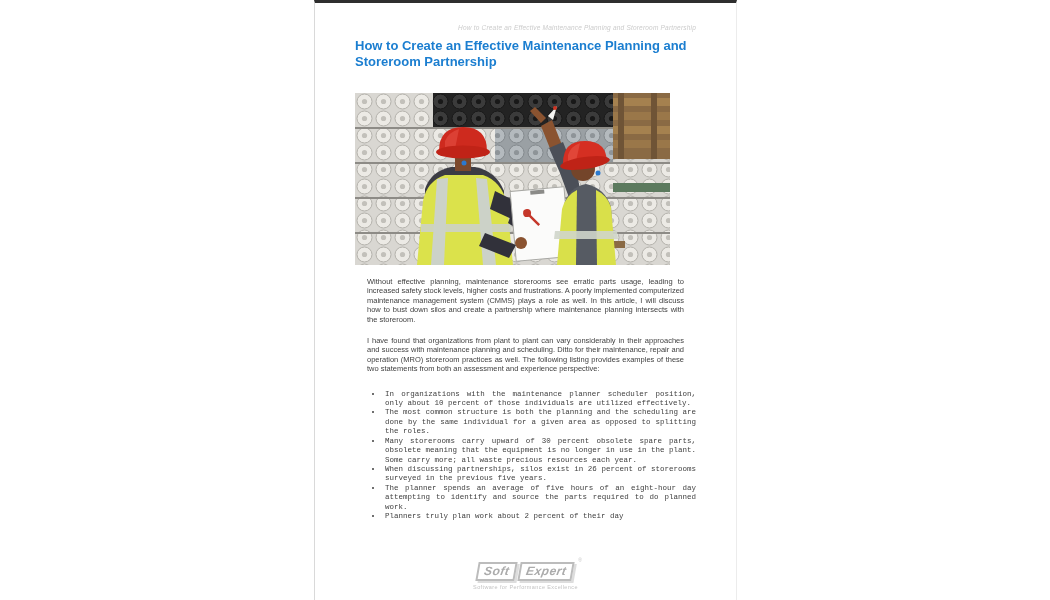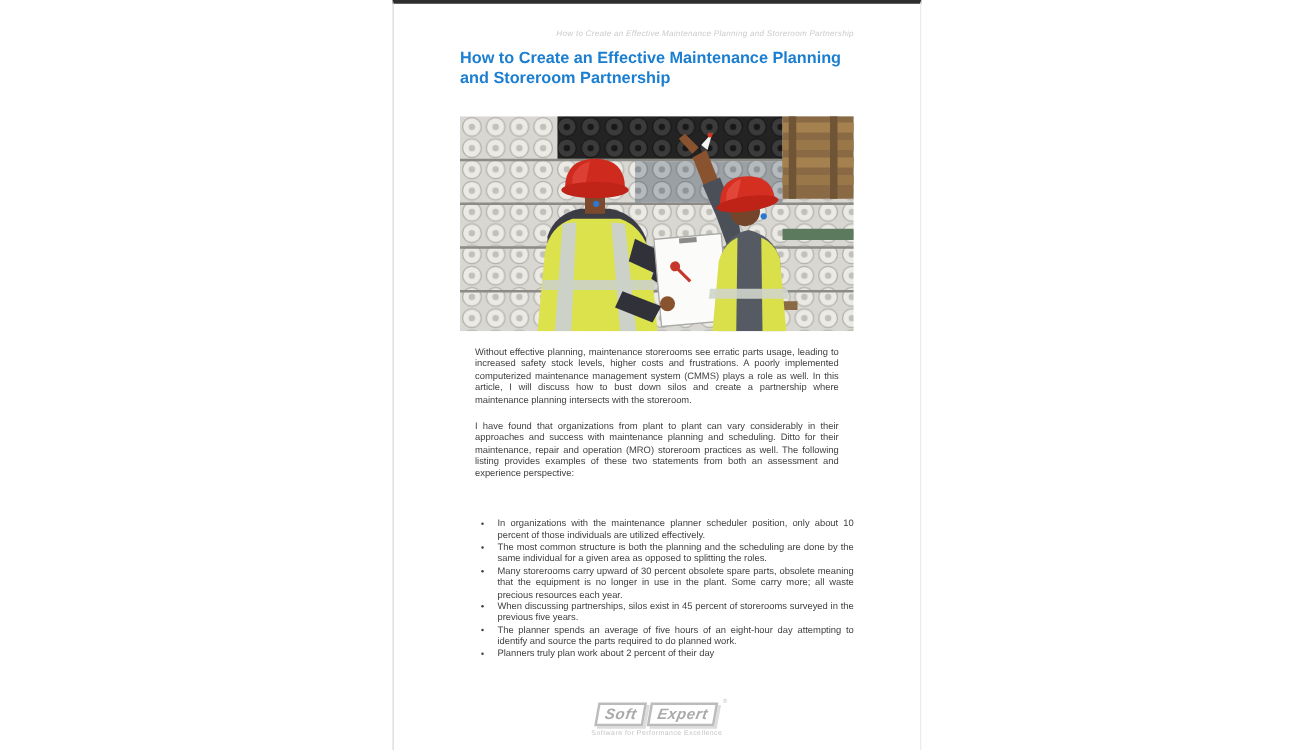--- a/index.html
+++ b/index.html
@@ -3,21 +3,21 @@
 <meta charset="utf-8">
 <style>
   html,body{margin:0;padding:0;background:#ffffff;}
   body{width:1050px;height:600px;font-family:"Liberation Sans",sans-serif;}
   .canvas{position:relative;width:1050px;height:600px;overflow:hidden;background:#ffffff;}
   .page{
     position:absolute;left:314px;top:0;width:423px;height:600px;
     background:#ffffff;box-sizing:border-box;
     border-left:1px solid #d9d9d9;border-right:1px solid #ececec;
     border-top:3px solid #2e2e2e;
-    padding:0 53px;
+    padding:0 40px;
   }
   .running-header{
     margin-top:21px;text-align:right;
     font-size:6.5px;font-style:italic;color:#cbcbcb;letter-spacing:.2px;
   }
   h1.doc-title{
     margin:7px 0 0;font-size:13px;line-height:15.5px;
     font-weight:bold;color:#1b7ed0;
   }
   .hero{margin-top:24px;width:315px;height:172px;}
@@ -25,21 +25,21 @@
   p.body-text{
     margin:12px;text-align:justify;
     font-size:7.5px;line-height:9.4px;color:#3f3f3f;
   }
   .intro{margin-top:13px;}
   h2.section-heading{
     margin:22px 0 0;font-size:11.5px;line-height:13px;
     font-weight:bold;color:#1b7ed0;
   }
   .lead{margin-top:10px;}
-  ul.findings-list{margin:31px 0 0;padding-left:28px;}
+  ul.findings-list{margin:16px 0 0;padding-left:28px;font-family:Liberation Mono, monospace;}
   ul.findings-list li{
     font-size:7.5px;line-height:9.4px;color:#3f3f3f;
     text-align:justify;padding-left:2px;
   }
   .footer{position:absolute;left:0;right:0;bottom:10px;text-align:center;}
   .logo{display:inline-block;position:relative;white-space:nowrap;}
   .logo-box{
     display:inline-block;transform:skewX(-10deg);
     border:2px solid #bcbcbc;background:#ffffff;
     color:#ababab;font-weight:bold;font-style:italic;
@@ -154,21 +154,21 @@
 
     <p class="body-text intro">Without effective planning, maintenance storerooms see erratic parts usage, leading to increased safety stock levels, higher costs and frustrations. A poorly implemented computerized maintenance management system (CMMS) plays a role as well. In this article, I will discuss how to bust down silos and create a partnership where maintenance planning intersects with the storeroom.</p>
 
 
     <p class="body-text lead">I have found that organizations from plant to plant can vary considerably in their approaches and success with maintenance planning and scheduling. Ditto for their maintenance, repair and operation (MRO) storeroom practices as well. The following listing provides examples of these two statements from both an assessment and experience perspective:</p>
 
     <ul class="findings-list">
       <li>In organizations with the maintenance planner scheduler position, only about 10 percent of those individuals are utilized effectively.</li>
       <li>The most common structure is both the planning and the scheduling are done by the same individual for a given area as opposed to splitting the roles.</li>
       <li>Many storerooms carry upward of 30 percent obsolete spare parts, obsolete meaning that the equipment is no longer in use in the plant. Some carry more; all waste precious resources each year.</li>
-      <li>When discussing partnerships, silos exist in 45 percent of storerooms surveyed in the previous five years.</li>
+      <li>When discussing partnerships, silos exist in 26 percent of storerooms surveyed in the previous five years.</li>
       <li>The planner spends an average of five hours of an eight-hour day attempting to identify and source the parts required to do planned work.</li>
       <li>Planners truly plan work about 2 percent of their day</li>
     </ul>
 
     <div class="footer">
       <div class="logo">
         <span class="logo-box">Soft</span><span class="logo-box">Expert</span>
         <sup class="reg">®</sup>
       </div>
       <div class="tagline">Software for Performance Excellence</div>

